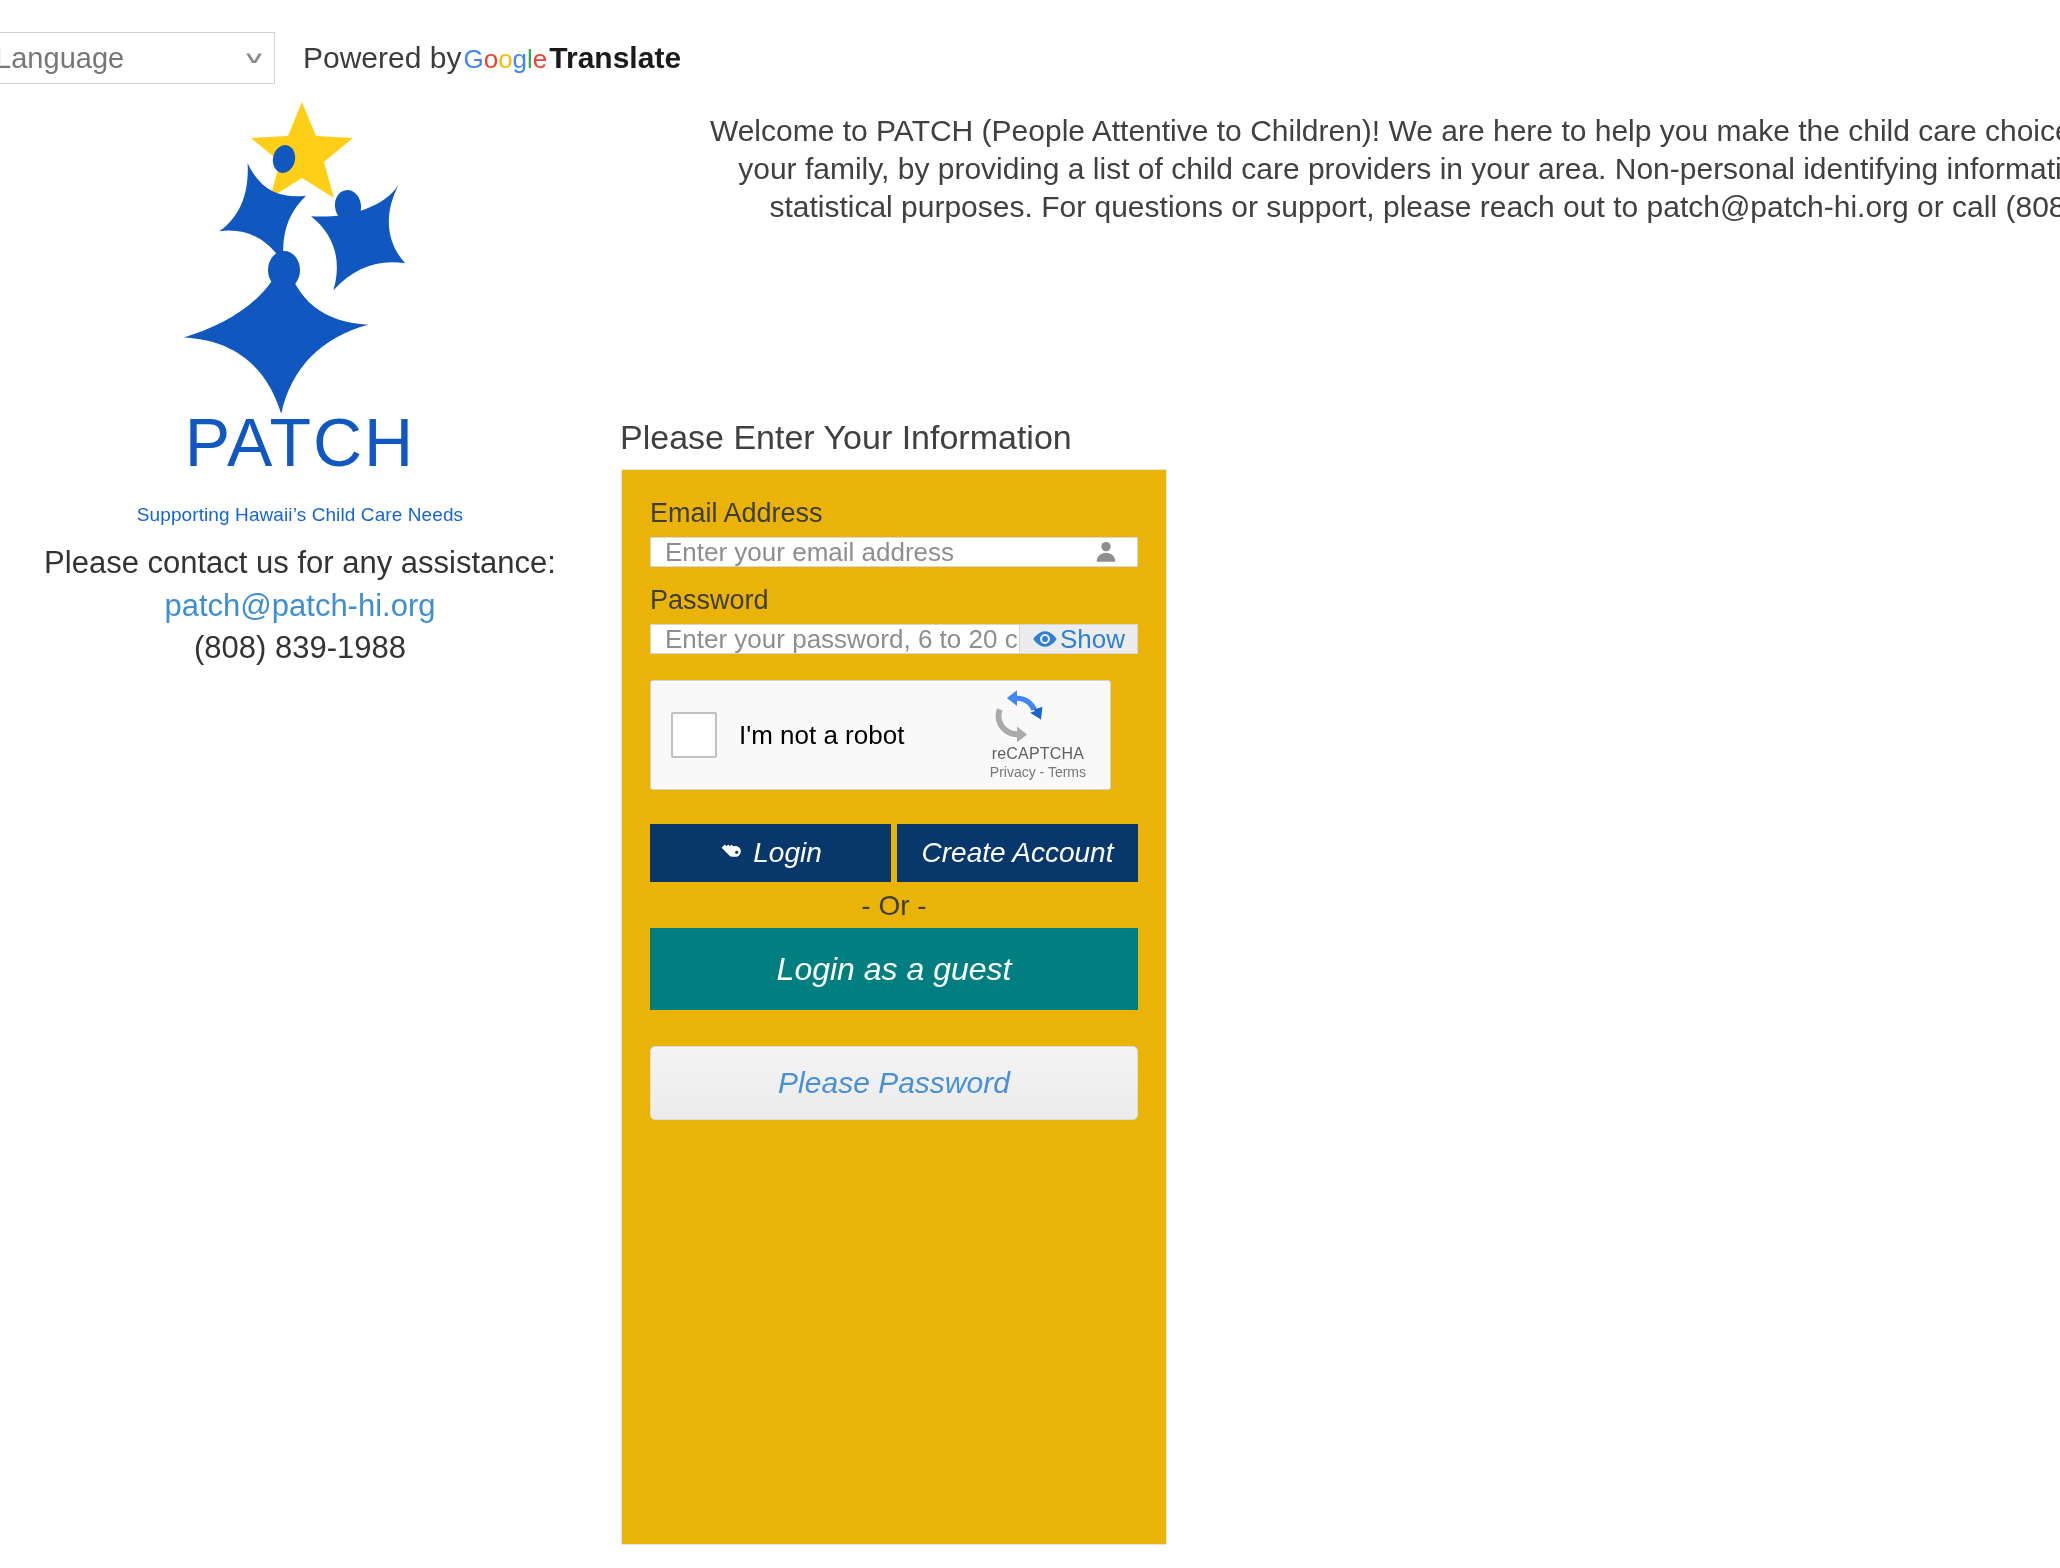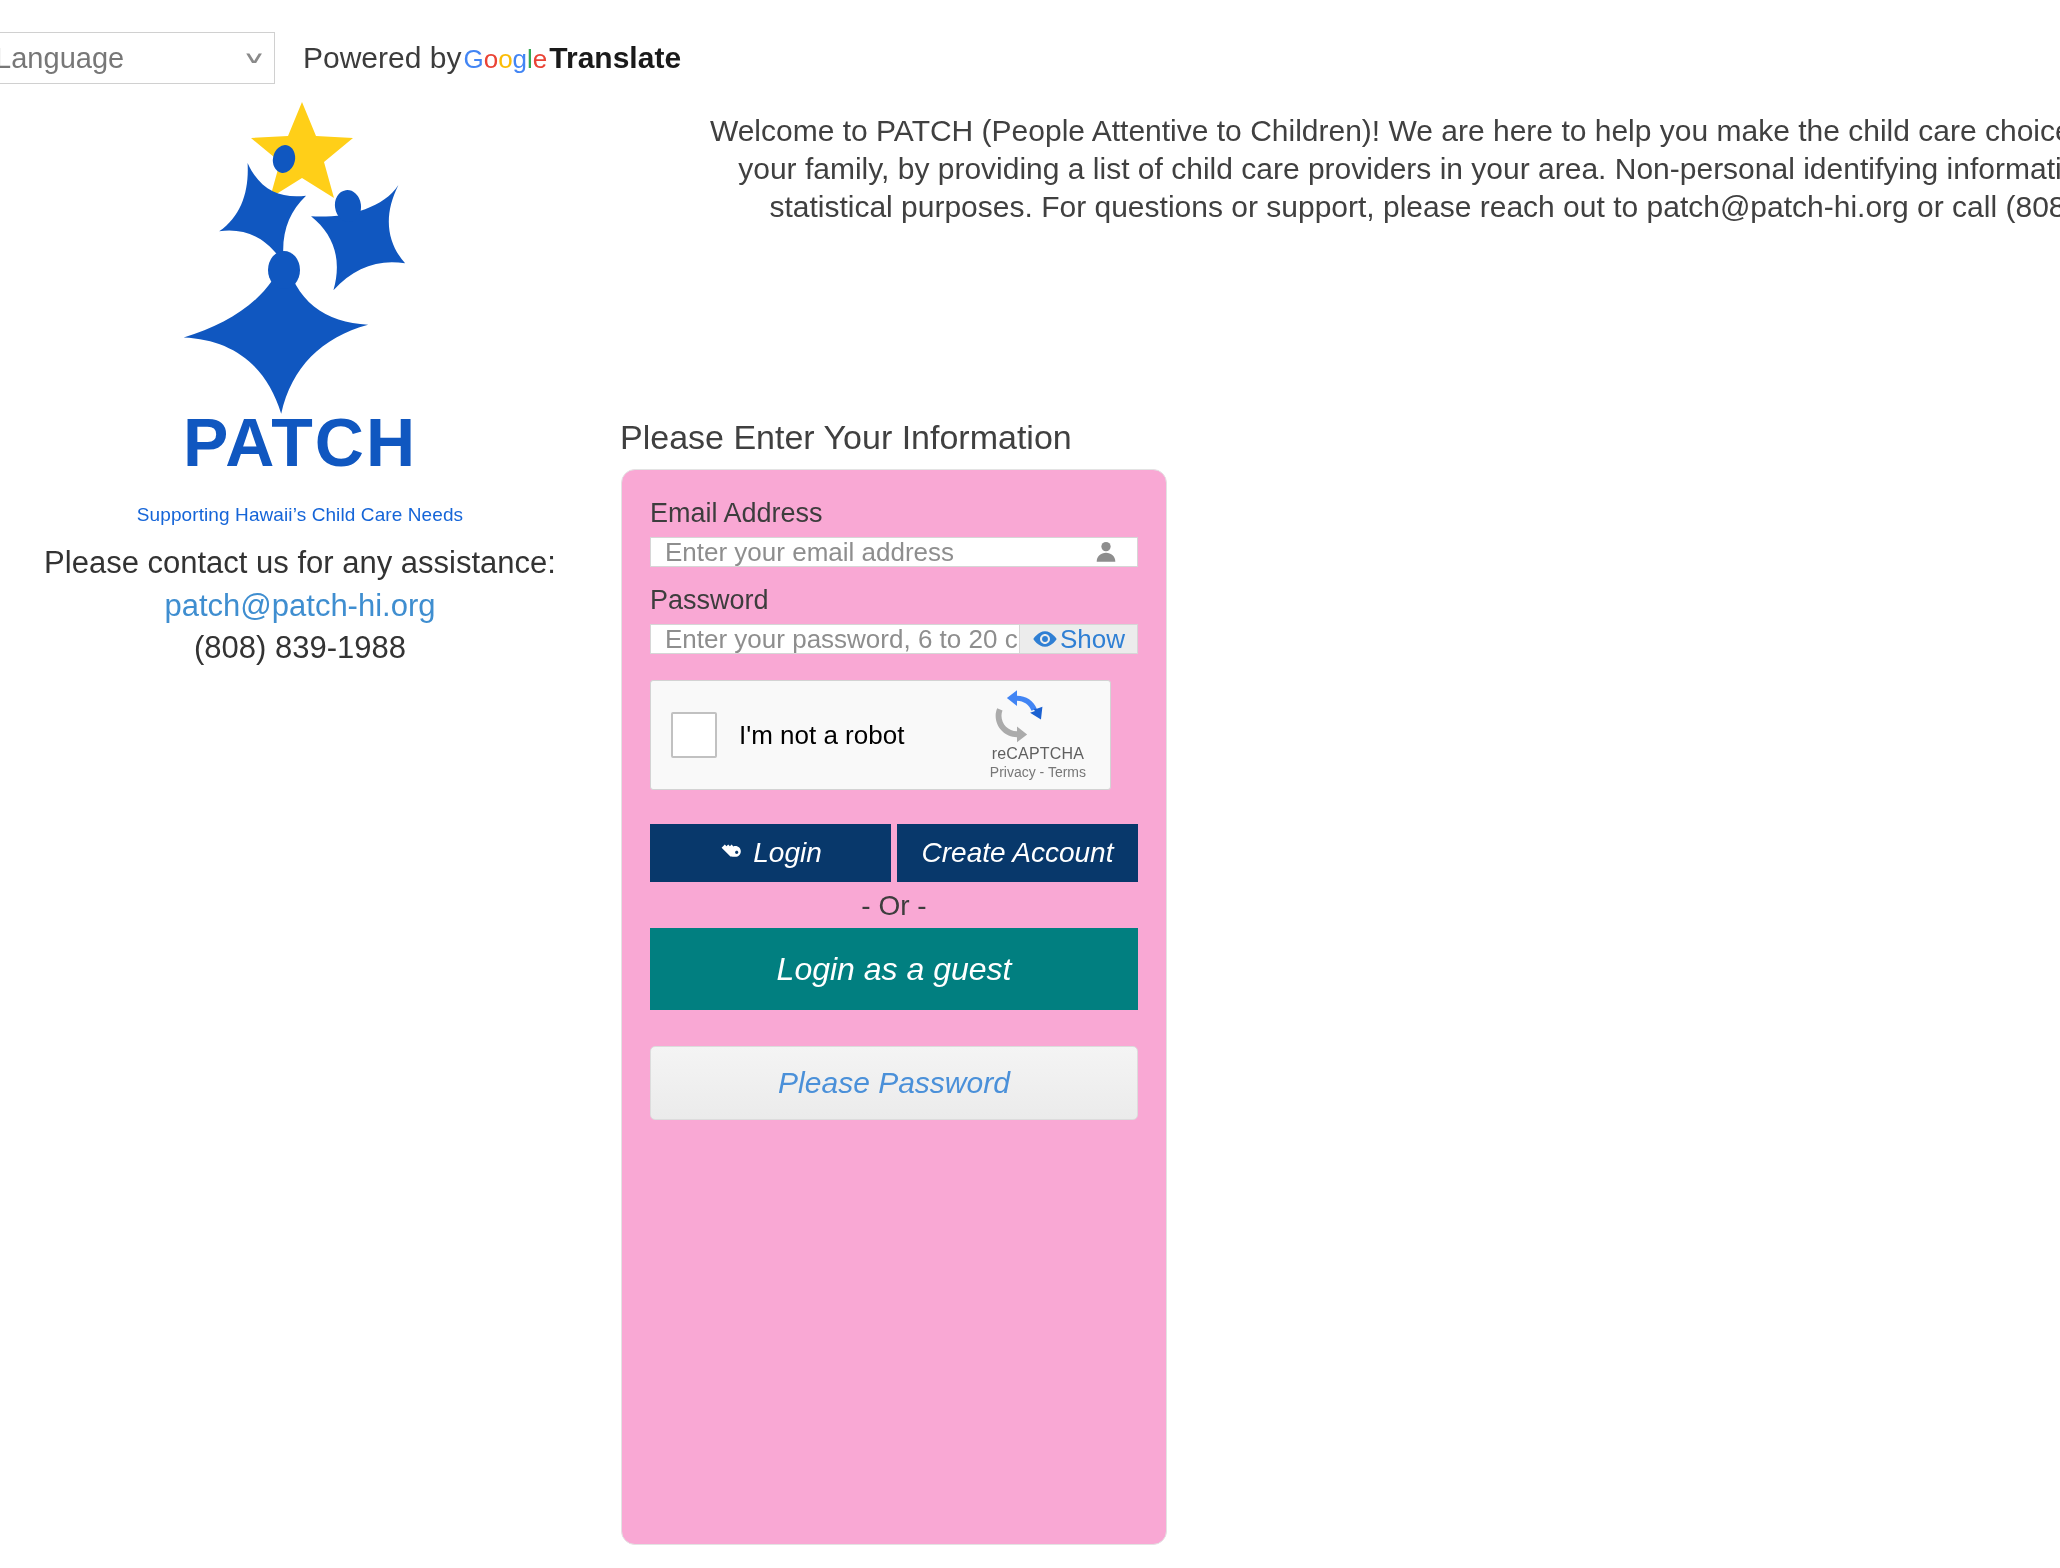--- a/index.html
+++ b/index.html
@@ -79,21 +79,21 @@
   }
   .logo-wrap {
     width: 280px;
     margin: 0 auto;
     position: relative;
     height: 320px;
   }
   .patch-word {
     font-family: "Liberation Sans", sans-serif;
     font-size: 68px;
-    font-weight: bold;
+    font-weight: normal;
     letter-spacing: 2px;
     color: #1057C0;
     line-height: 1;
     margin-top: -8px;
   }
   .patch-tag {
     font-family: "Liberation Sans", sans-serif;
     font-size: 19px;
     color: #1565D8;
     margin-top: 28px;
@@ -140,22 +140,22 @@
     color: #404040;
   }
   .form-card {
     position: absolute;
     left: 621px;
     top: 469px;
     width: 546px;
     height: 1076px;
     box-sizing: border-box;
     border: 1px solid #e3e3e3;
-    border-radius: 14px;
-    background: #f9a8d4;
+    border-radius: 2px;
+    background: #eab308;
     padding: 28px 28px 0 28px;
   }
   .field-label {
     font-size: 27px;
     color: #3d3d3d;
     margin-bottom: 8px;
   }
   .input-row {
     display: flex;
     width: 100%;

